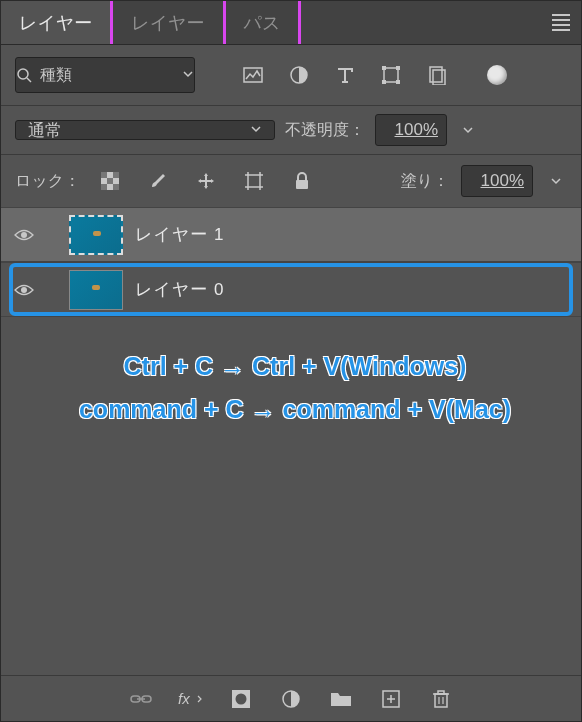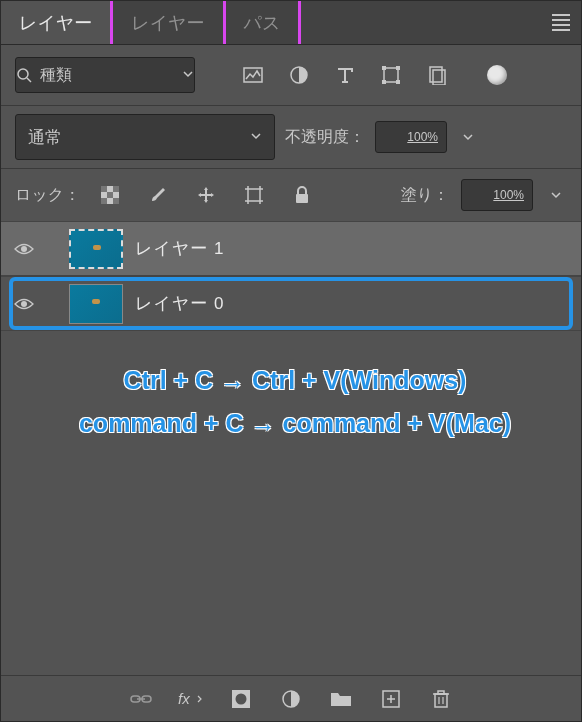--- a/index.html
+++ b/index.html
@@ -105,21 +105,21 @@
     align-items: center;
     padding: 8px 14px;
     gap: 10px;
     border-top: 1px solid #3a3a3a;
     border-bottom: 1px solid #3a3a3a;
   }
   .mode-select {
     background: #3a3a3a;
     border: 1px solid #222;
     border-radius: 3px;
-    height: 46px;
+    height: 20px;
     width: 260px;
     display: flex;
     align-items: center;
     padding: 8px 12px;
     font-size: 17px;
     cursor: pointer;
   }
   .mode-select .chev { margin-left: auto; }
   .label-inline {
     font-size: 16px;
@@ -128,21 +128,21 @@
   .pct-box {
     background: #3a3a3a;
     border: 1px solid #222;
     border-radius: 3px;
     height: 32px;
     width: 72px;
     display: flex;
     align-items: center;
     justify-content: flex-end;
     padding: 0 8px;
-    font-size: 12px;
+    font-size: 17px;
     text-decoration: underline;
   }
   .chev-small {
     width: 22px;
     height: 22px;
     display: flex;
     align-items: center;
     justify-content: center;
     cursor: pointer;
   }

